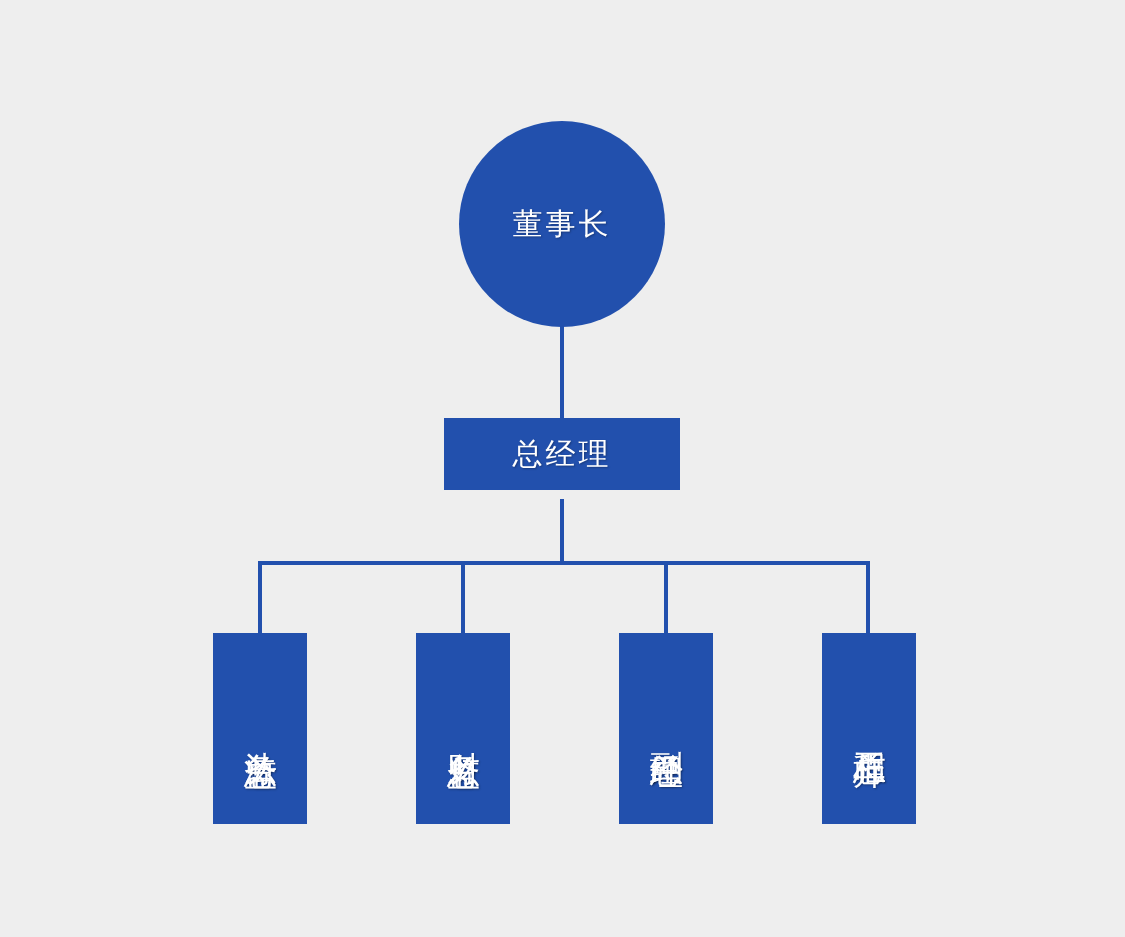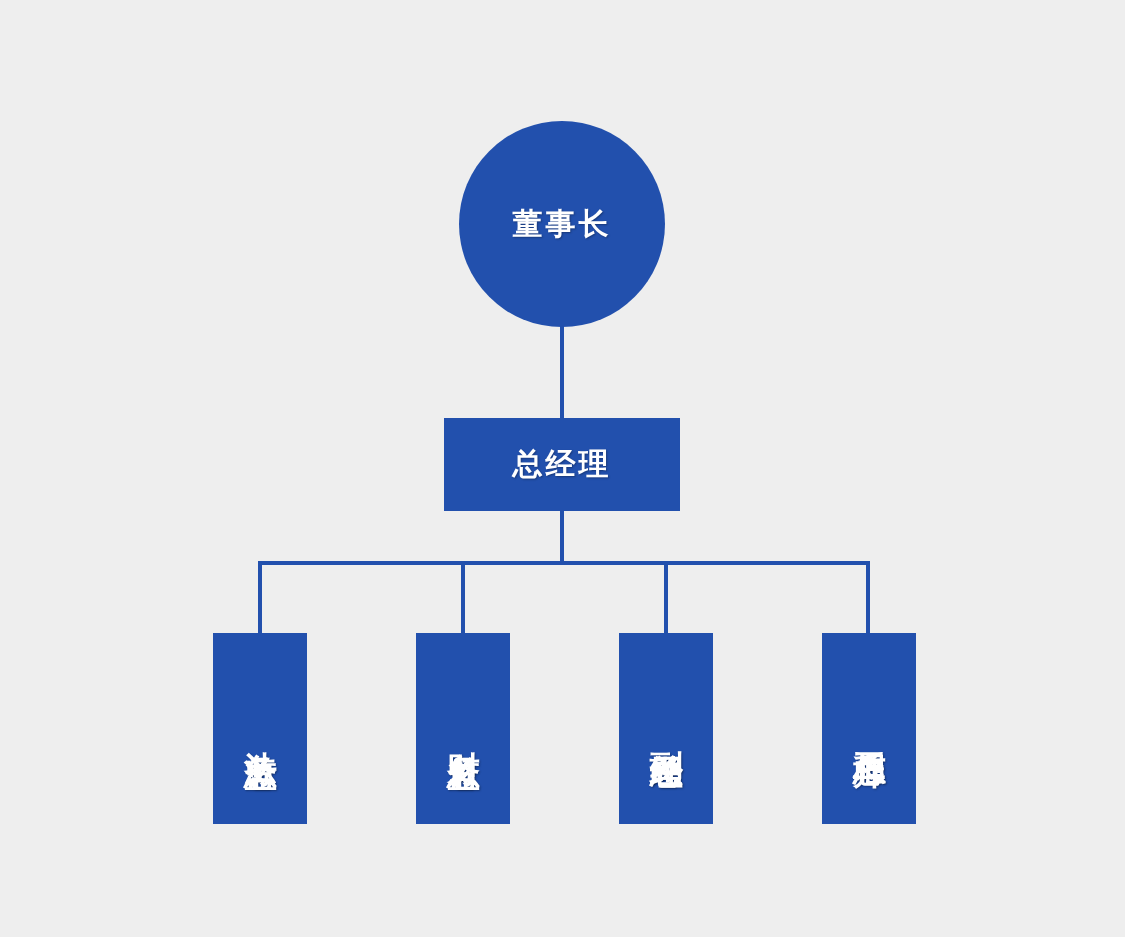--- a/index.html
+++ b/index.html
@@ -52,21 +52,21 @@
     height: 206px;
     border-radius: 50%;
     font-size: 30px;
     letter-spacing: 3px;
   }
 
   .node-l2 {
     left: 444px;
     top: 418px;
     width: 236px;
-    height: 93px;
+    height: 72px;
     font-size: 30px;
     letter-spacing: 3px;
   }
 
   .node-l3 {
     top: 633px;
     width: 94px;
     height: 191px;
     font-size: 33px;
     letter-spacing: 2px;
@@ -74,21 +74,20 @@
     text-orientation: upright;
     line-height: 1.06;
   }
   .node-l3.pos-0 { left: 213px; }
   .node-l3.pos-1 { left: 416px; }
   .node-l3.pos-2 { left: 619px; }
   .node-l3.pos-3 { left: 822px; }
 
   .node-label {
     display: block;
-    font-weight: bold;
   }
 </style>
 </head>
 <body>
 
 <div id="chart-canvas">
 
   <div class="connector conn-v-root"></div>
   <div class="connector conn-v-mid"></div>
   <div class="connector conn-h-bus"></div>

